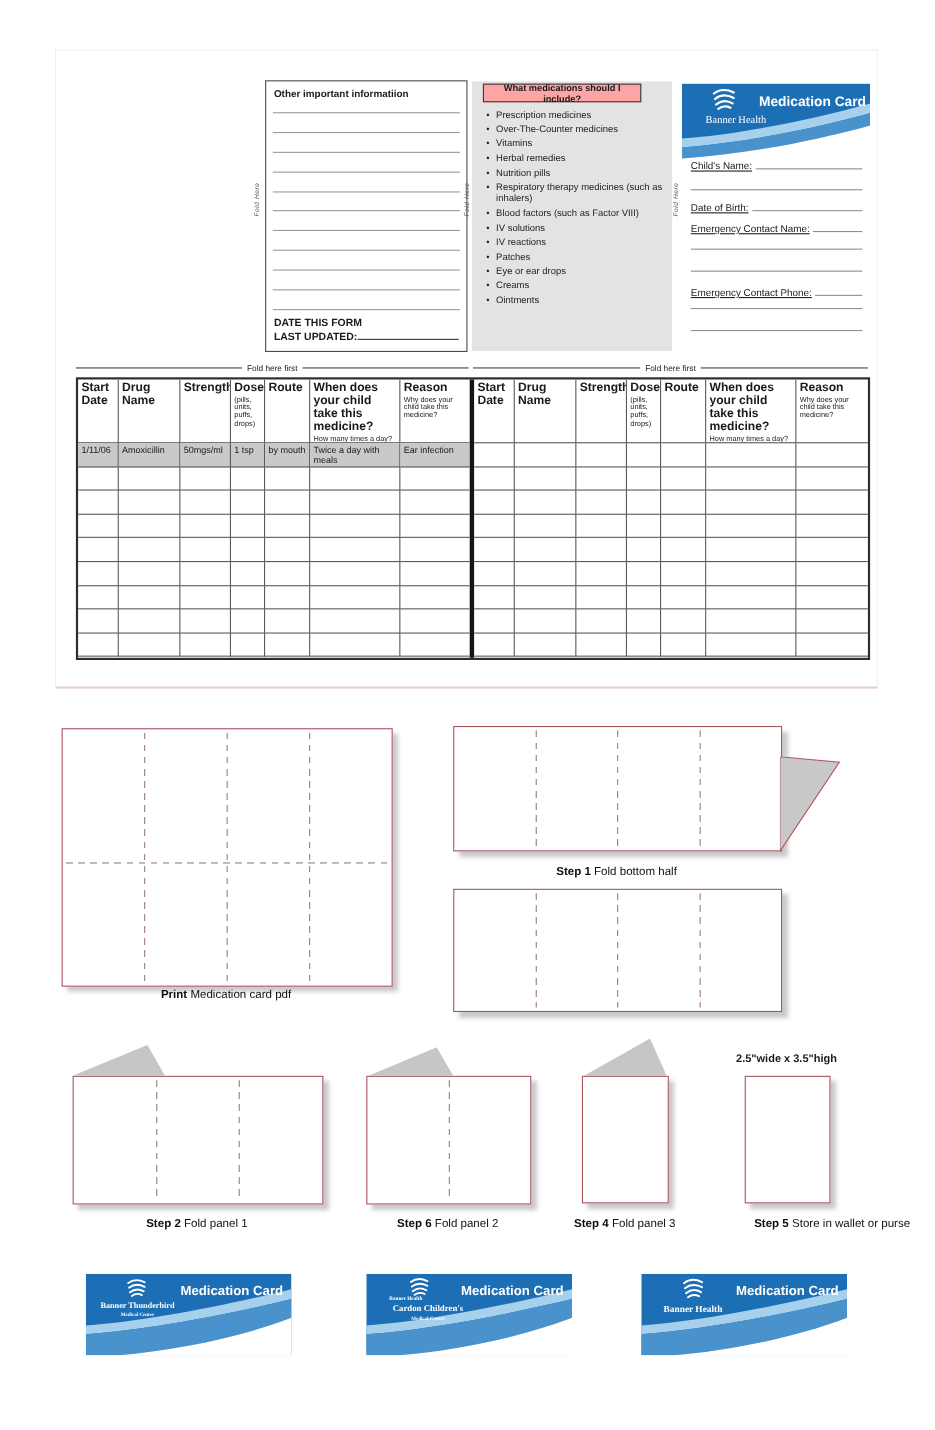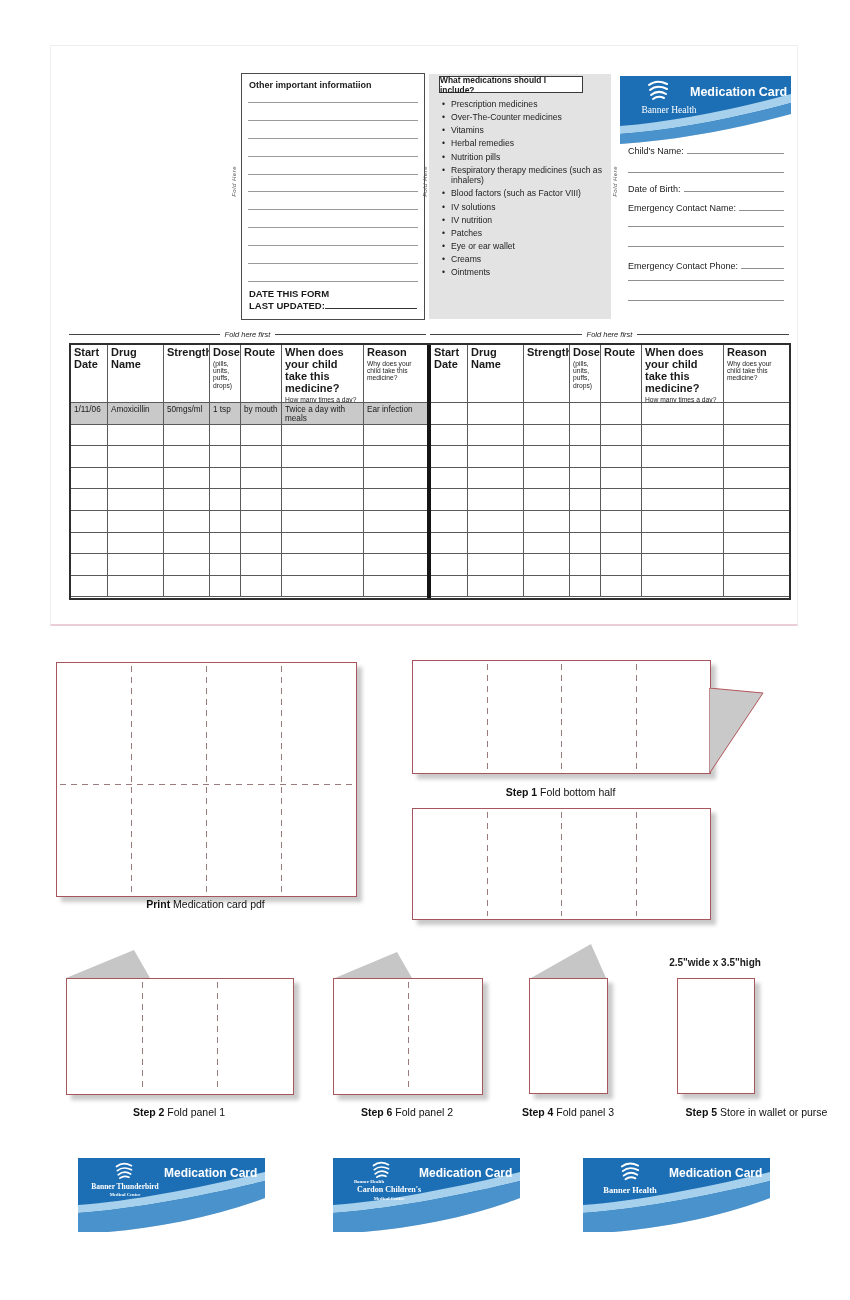--- a/index.html
+++ b/index.html
@@ -17,41 +17,41 @@
   .hlines{position:absolute;display:flex;flex-direction:column;justify-content:space-between;}
   .hline{height:0;border-bottom:1px solid #9a9a9a;}
   .datetxt{position:absolute;font-size:9.5px;font-weight:bold;line-height:1.25;}
   .dateline{display:inline-block;width:92px;border-bottom:1px solid #333;height:8px;}
 
   .vfold{position:absolute;font-size:6px;font-style:italic;color:#555;
          writing-mode:vertical-rl;transform:rotate(180deg);letter-spacing:.5px;}
 
   
   .medsbox{position:absolute;background:#e3e3e3;}
-  .medshead{position:absolute;left:10px;top:2px;width:142px;height:15px;background:#ffffff;
+  .medshead{position:absolute;left:10px;top:2px;width:142px;height:15px;background:#fca5a5;
             border:1px solid #3a3a3a;display:flex;align-items:center;justify-content:center;
-            font-size:8.4px;font-weight:bold;}
+            font-size:8.4px;font-weight:bold;text-align:center;}
   .medlist{position:absolute;left:13px;top:25px;width:164px;}
   .mitem{display:flex;font-size:8.6px;line-height:1.25;margin-bottom:2.4px;color:#222;}
   .mitem .bullet{width:9px;flex:none;}
 
   
   .cardpanel{position:absolute;left:569px;top:30px;width:171px;height:243px;}
   .cardtitle{position:absolute;left:70px;top:9px;font-size:12.5px;font-weight:bold;color:#fff;}
   .cardbrand{position:absolute;left:3px;top:29px;width:92px;text-align:center;
              font-family:"Liberation Serif",serif;font-size:9.5px;color:#fff;}
-  .frow{position:absolute;display:flex;width:156px;left:8px;font-size:9px;color:#222;}
+  .frow{position:absolute;display:flex;width:156px;left:8px;font-size:9px;color:#222;text-decoration:underline;}
   .frow .lbl{white-space:nowrap;padding-right:3px;}
   .frow .fline{flex:1;border-bottom:1px solid #8f8f8f;margin-bottom:2px;}
   .sline{position:absolute;left:8px;width:156px;border-bottom:1px solid #8f8f8f;}
 
   
   .tfold{position:absolute;display:flex;align-items:center;font-size:7.5px;}
   .tfold .dash{flex:1;border-top:1px solid #444;}
-  .tfold .txt{padding:0 5px;font-style:italic;color:#222;white-space:nowrap;}
+  .tfold .txt{padding:0 5px;color:#222;white-space:nowrap;}
 
   
   .medtable{position:absolute;left:18px;top:297px;width:722px;height:257px;
             border:2px solid #2e2e2e;display:flex;box-sizing:border-box;background:#fff;}
   .thalf{display:grid;grid-template-columns:37px 56px 46px 31px 41px 82px 1fr;
          grid-template-rows:58px;grid-auto-rows:21.6px;overflow:hidden;}
   #half-left{width:356px;}
   #half-right{flex:1;}
   .tdiv{width:4px;background:#151515;flex:none;}
   .cell{border-right:1px solid #5a5a5a;border-bottom:1px solid #5a5a5a;
@@ -142,29 +142,29 @@
           <div class="mitem">
             <span class="bullet">•</span>
             <span>Blood factors (such as Factor VIII)</span>
           </div>
           <div class="mitem">
             <span class="bullet">•</span>
             <span>IV solutions</span>
           </div>
           <div class="mitem">
             <span class="bullet">•</span>
-            <span>IV nutrition</span>
+            <span>IV reactions</span>
           </div>
           <div class="mitem">
             <span class="bullet">•</span>
             <span>Patches</span>
           </div>
           <div class="mitem">
             <span class="bullet">•</span>
-            <span>Eye or ear wallet</span>
+            <span>Eye or ear drops</span>
           </div>
           <div class="mitem">
             <span class="bullet">•</span>
             <span>Creams</span>
           </div>
           <div class="mitem">
             <span class="bullet">•</span>
             <span>Ointments</span>
           </div>
         </div>

